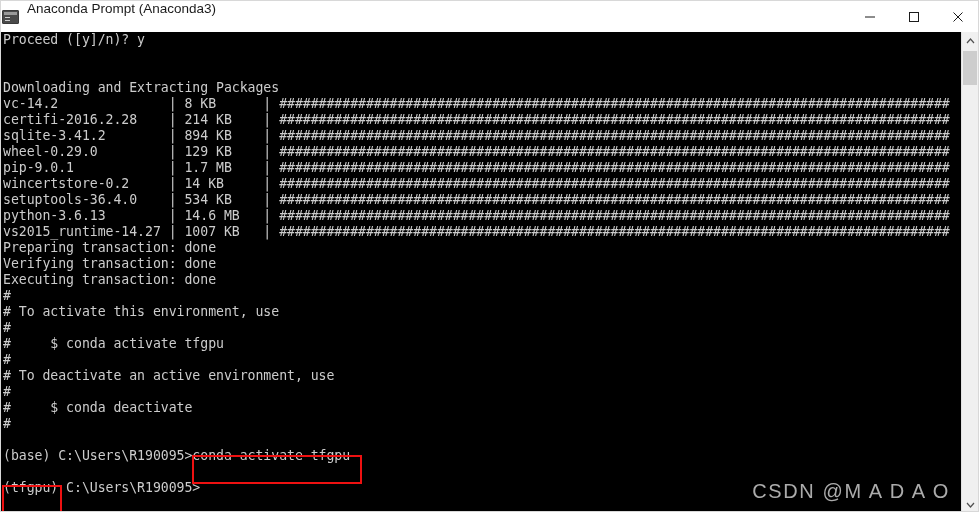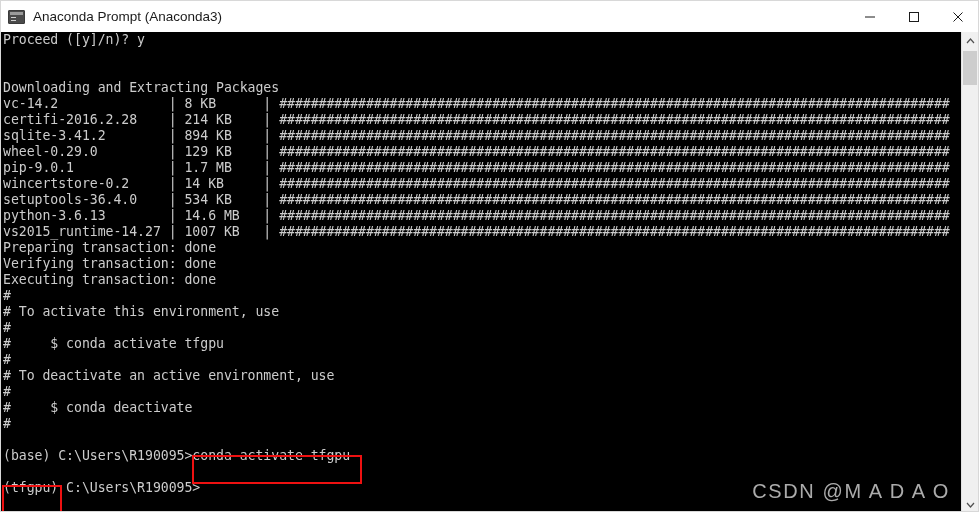--- a/index.html
+++ b/index.html
@@ -30,23 +30,23 @@
     position: absolute;
     left: 0; top: 0;
     width: 979px;
     height: 31px;
     background: #ffffff;
     display: flex;
     align-items: center;
   }
   #titlebar-left {
     display: flex;
-    align-items: center;
+    align-items: flex-end;
     flex: 1 1 auto;
-    padding-left: 7px;
+    padding-left: 1px;
     height: 14px;
     min-width: 0;
   }
   .app-icon {
     width: 17px;
     height: 14px;
     position: relative;
     flex: 0 0 auto;
     margin-right: 8px;
     background: #4a4a4a;

